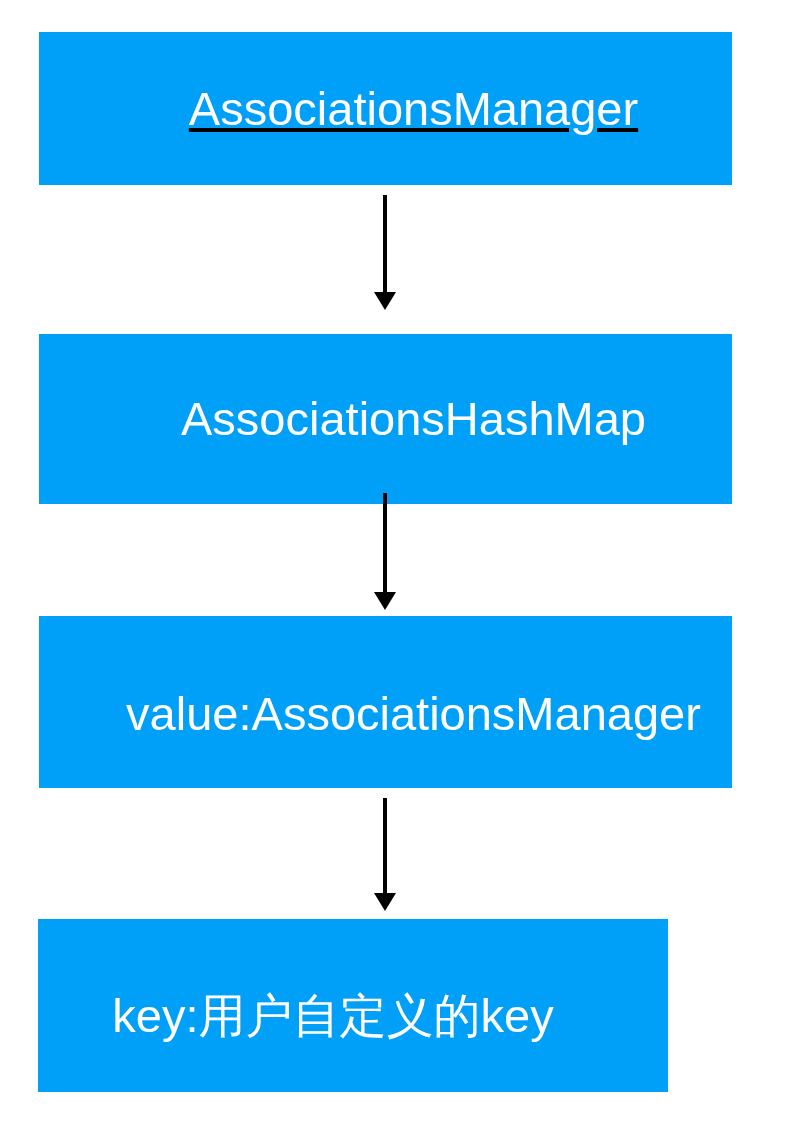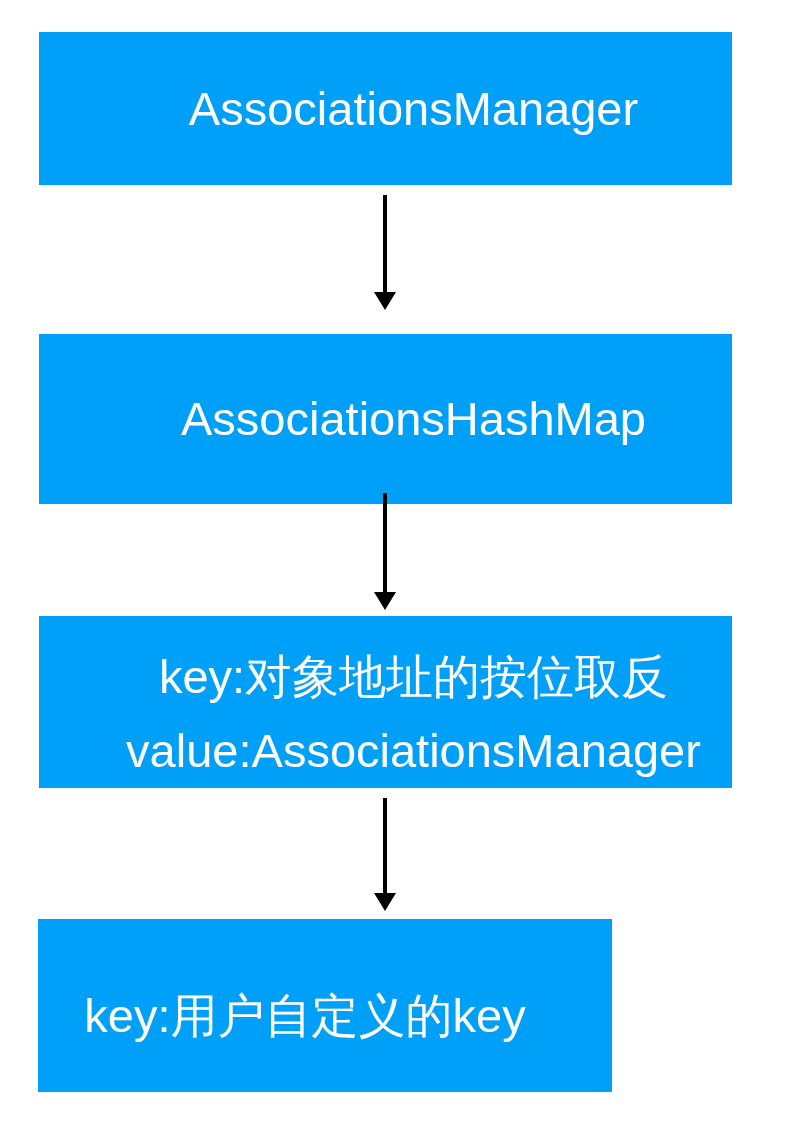--- a/index.html
+++ b/index.html
@@ -32,22 +32,22 @@
     color:var(--node-text);
     font-size:47px;
     line-height:74px;
     white-space:nowrap;
     text-align:center;
   }
   
   .node-1{left:39px;top:32px;width:693px;height:153px;}
   .node-2{left:39px;top:334px;width:693px;height:170px;}
   .node-3{left:39px;top:616px;width:693px;height:172px;}
-  .node-4{left:38px;top:919px;width:574px;height:173px;align-items:center;}
-  .node-1 .label-block{transform:translateX(28px);}
+  .node-4{left:38px;top:919px;width:630px;height:173px;align-items:center;}
+  .node-1 .label-block{transform:translateX(28px);text-decoration:underline;}
   .node-2 .label-block{transform:translateX(28px);}
   .node-3 .label-block{transform:translate(28px,12px);}
   .node-4 .label-block{transform:translate(-20px,10px);}
 
   .arrow{
     position:absolute;
     left:374px;
     width:22px;
     display:flex;
     flex-direction:column;
@@ -90,21 +90,20 @@
     </div>
   </div>
 
   <div class="arrow arrow-2">
     <div class="arrow-line"></div>
     <div class="arrow-head"></div>
   </div>
 
   <div class="node node-3">
     <div class="label-block">
-      <div class="node-label">key:对象地址的按位取反</div>
       <div class="node-label">value:AssociationsManager</div>
     </div>
   </div>
 
   <div class="arrow arrow-3">
     <div class="arrow-line"></div>
     <div class="arrow-head"></div>
   </div>
 
   <div class="node node-4">

